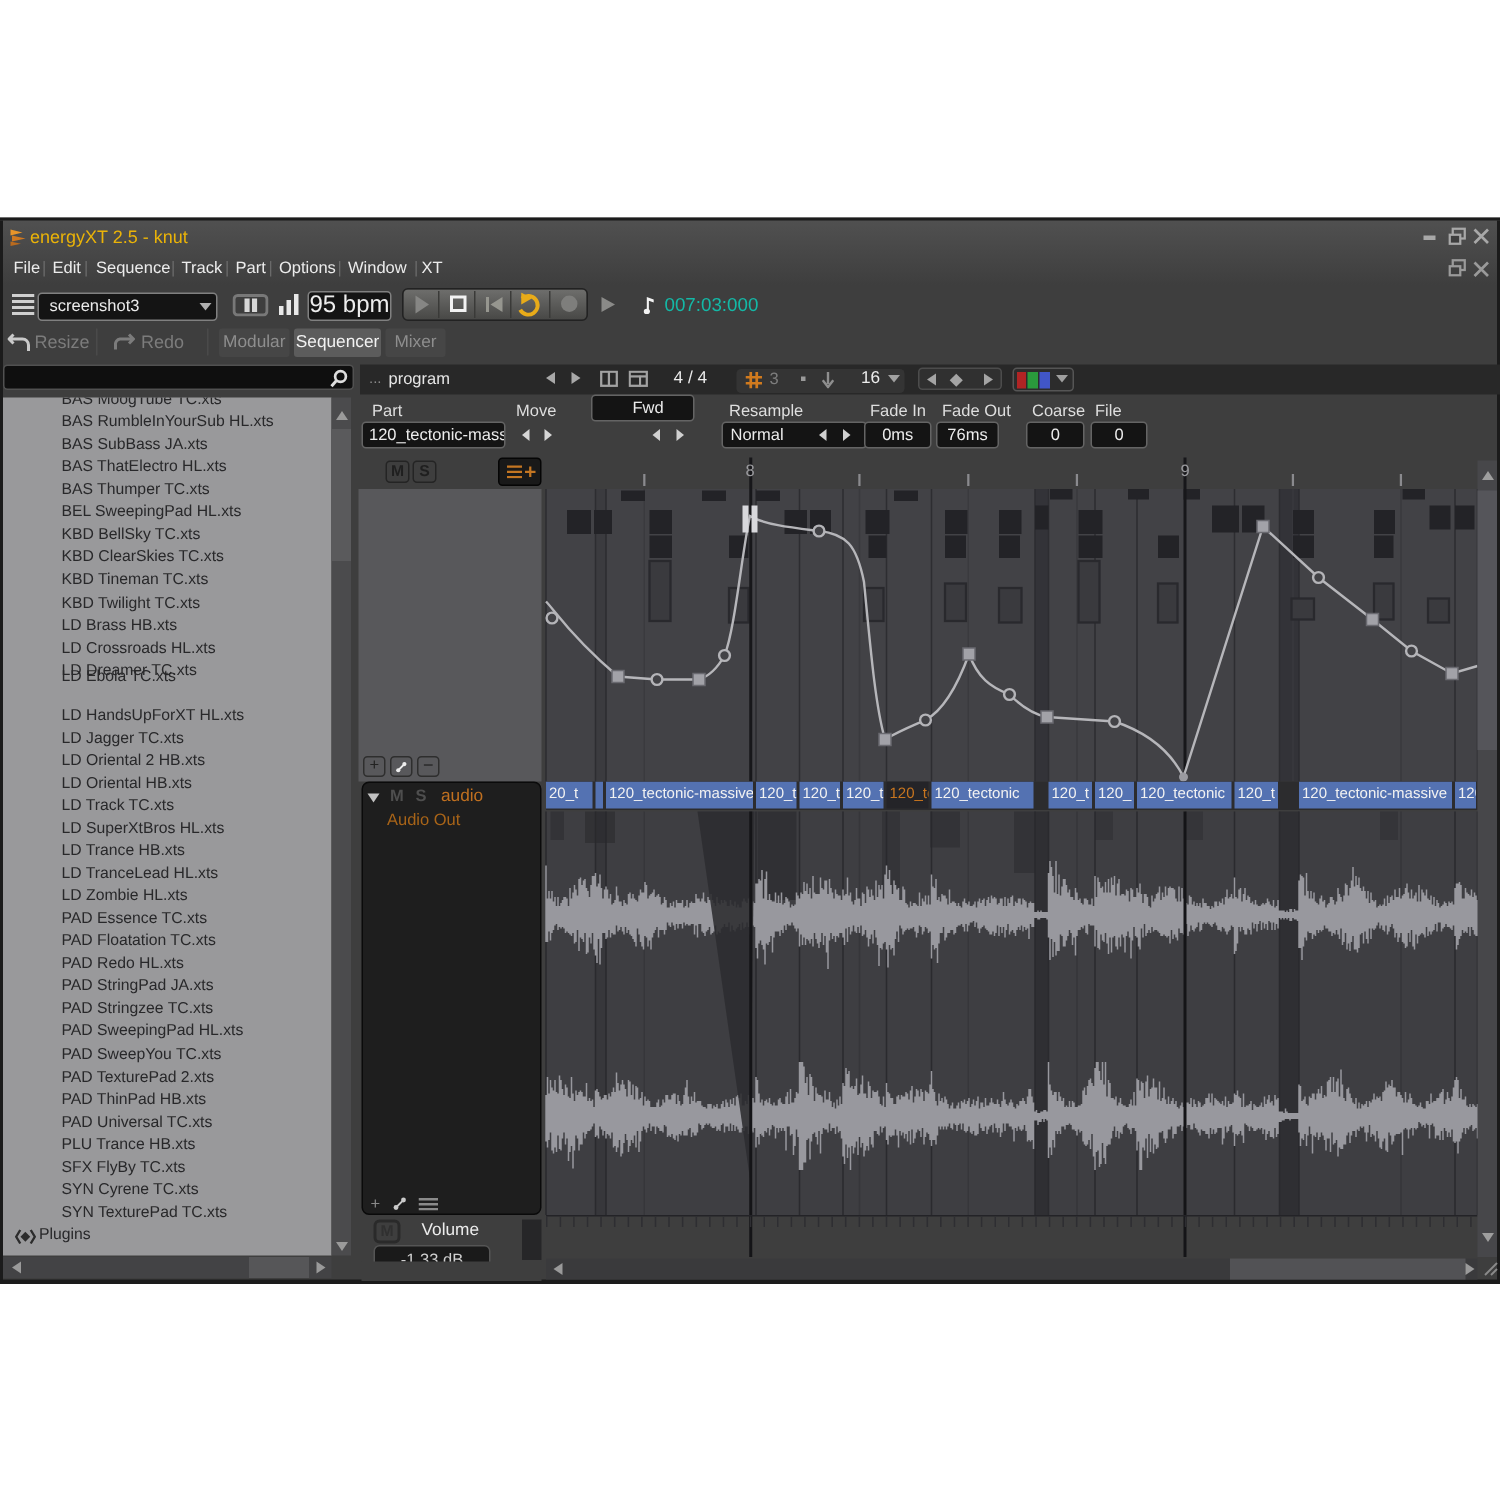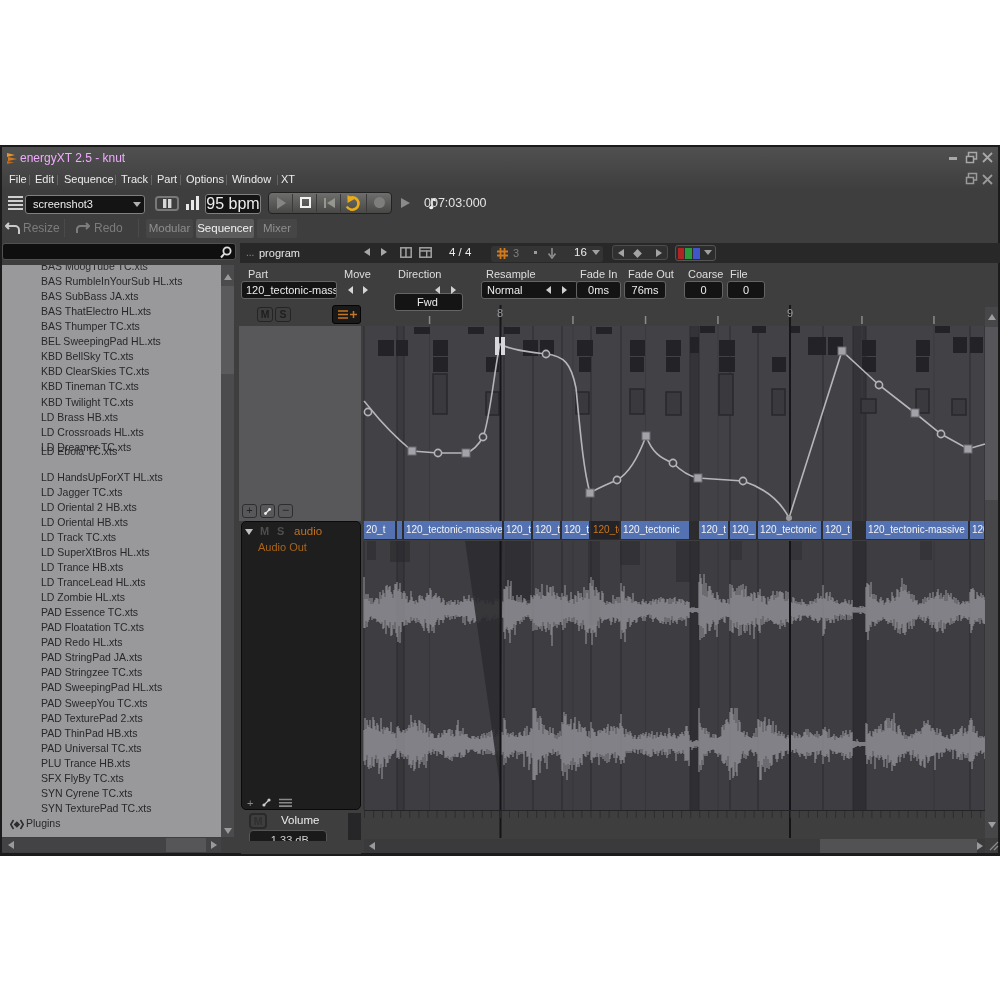--- a/index.html
+++ b/index.html
@@ -20,21 +20,21 @@
  <div class="abs" style="left:0;top:0;width:1000px;height:2px;background:#1b1b1b"></div>
     <div class="abs" style="left:0;top:2px;width:2px;height:709px;background:#1b1b1b"></div>
     <div class="abs" style="left:998px;top:2px;width:2px;height:709px;background:#1b1b1b"></div>
     <div class="abs" style="left:0;top:708px;width:1000px;height:3px;background:#1b1b1b"></div>
 
  <svg class="abs" style="left:6px;top:6px" width="13" height="15" viewBox="0 0 13 15">
    <path d="M1 2 L9 4 L1 6 Z" fill="#e8942a"></path>
    <path d="M2 6 L11 8 L2 10 Z" fill="#d07820"></path>
    <path d="M1 10 L8 11.5 L1 13 Z" fill="#b96a1e"></path>
  </svg>
- <div class="abs" style="left:20px;top:6px;font-size:12px;color:#f0abfc">energyXT 2.5 - knut</div>
+ <div class="abs" style="left:20px;top:6px;font-size:12px;color:#eab308">energyXT 2.5 - knut</div>
  <div class="abs" style="left:949px;top:12px;width:8px;height:3px;background:#a8a8a8"></div>
  <svg class="abs" style="left:965px;top:6px" width="13" height="13" viewBox="0 0 13 13">
    <rect x="3.5" y="1.5" width="8" height="6.5" fill="none" stroke="#a8a8a8" stroke-width="1.5"></rect>
    <rect x="1.5" y="5.5" width="7" height="6" fill="#3e3e3e" stroke="#a8a8a8" stroke-width="1.5"></rect>
  </svg>
  <svg class="abs" style="left:981px;top:6px" width="13" height="13" viewBox="0 0 13 13">
    <path d="M2 2 L11 11 M11 2 L2 11" stroke="#a8a8a8" stroke-width="1.8"></path>
  </svg>
 
  <svg class="abs" style="left:965px;top:27px" width="13" height="13" viewBox="0 0 13 13">
@@ -94,21 +94,21 @@
   <path d="M4 4 A6.2 6.2 0 1 1 2.8 11.5" fill="none" stroke="#e8ab19" stroke-width="2.6"></path>
   <path d="M3.5 0 L3.5 8 L10.5 4 Z" fill="#e8ab19"></path>
  </svg>
 
  <div class="abs" style="left:374px;top:52px;width:11px;height:11px;border-radius:50%;background:#7e7e7c"></div>
  <div class="tri" style="left:401px;top:53px;border-top:5.5px solid transparent;border-bottom:5.5px solid transparent;border-left:9px solid #8a8a88"></div>
  <svg class="abs" style="left:429px;top:52px" width="8" height="13" viewBox="0 0 8 13">
       <path d="M2.2 10.2 V1 L6.8 2.6 V4.6 L3.6 3.5 V10.2" fill="#f2f2f2"></path>
       <ellipse cx="2.2" cy="10.6" rx="2.1" ry="1.7" fill="#f2f2f2"></ellipse>
     </svg>
- <div class="abs" style="left:424px;top:51px;font-size:12.5px;color:#e5e5e5">007:03:000</div>
+ <div class="abs" style="left:443px;top:51px;font-size:12.5px;color:#14b8a6">007:03:000</div>
 
  <svg class="abs" style="left:5px;top:77px" width="15" height="13" viewBox="0 0 15 13">
   <path d="M4 1 L1 4 L4 7 M1 4 L10 4 A4 4 0 0 1 14 8 L14 12" fill="none" stroke="#cacaca" stroke-width="2"></path>
  </svg>
  <div class="abs" style="left:23px;top:76px;font-size:12px;color:#7c7c7c">Resize</div>
  <div class="abs" style="left:64px;top:74px;width:1px;height:18px;background:#4a4a4a"></div>
  <svg class="abs" style="left:76px;top:77px" width="14" height="12" viewBox="0 0 14 12">
   <path d="M10 1 L13 4 L10 7 M13 4 L4 4 A3.5 3.5 0 0 0 1 8 L1 11" fill="none" stroke="#7c7c7c" stroke-width="2"></path>
  </svg>
  <div class="abs" style="left:94px;top:76px;font-size:12px;color:#7c7c7c">Redo</div>
@@ -159,21 +159,21 @@
  <div class="abs" style="left:685px;top:103px;width:7px;height:11px;background:#2a9a3c"></div>
  <div class="abs" style="left:693px;top:103px;width:7px;height:11px;background:#4156c8"></div>
  <div class="tri" style="left:704px;top:105px;border-left:4.5px solid transparent;border-right:4.5px solid transparent;border-top:5.5px solid #a0a0a0"></div>
 
  <div class="lbl" style="left:248px;top:123px">Part</div>
  <div class="fld" style="left:241px;top:136px;width:96px;height:18px;text-align:center;padding-left:4px">120_tectonic-mass</div>
  <div class="lbl" style="left:344px;top:123px">Move</div>
  <div class="tri" style="left:348px;top:141px;border-top:4px solid transparent;border-bottom:4px solid transparent;border-right:5.5px solid #d6d6d6"></div>
  <div class="tri" style="left:363px;top:141px;border-top:4px solid transparent;border-bottom:4px solid transparent;border-left:5.5px solid #d6d6d6"></div>
  <div class="lbl" style="left:398px;top:123px">Direction</div>
- <div class="fld" style="left:394px;top:148px;width:69px;height:18px;text-align:left;padding-left:22px">Fwd</div>
+ <div class="fld" style="left:394px;top:118px;width:69px;height:18px;text-align:center;padding-left:7px">Fwd</div>
  <div class="tri" style="left:435px;top:141px;border-top:4px solid transparent;border-bottom:4px solid transparent;border-right:5.5px solid #d0d0d0"></div>
  <div class="tri" style="left:451px;top:141px;border-top:4px solid transparent;border-bottom:4px solid transparent;border-left:5.5px solid #d0d0d0"></div>
  <div class="lbl" style="left:486px;top:123px">Resample</div>
  <div class="fld" style="left:481px;top:136px;width:97px;height:18px;text-align:left;padding-left:5px">Normal</div>
  <div class="tri" style="left:546px;top:141px;border-top:4px solid transparent;border-bottom:4px solid transparent;border-right:5.5px solid #d0d0d0"></div>
  <div class="tri" style="left:562px;top:141px;border-top:4px solid transparent;border-bottom:4px solid transparent;border-left:5.5px solid #d0d0d0"></div>
  <div class="lbl" style="left:580px;top:123px">Fade In</div>
  <div class="fld" style="left:576px;top:136px;width:45px;height:18px">0ms</div>
  <div class="lbl" style="left:628px;top:123px">Fade Out</div>
  <div class="fld" style="left:624px;top:136px;width:42px;height:18px">76ms</div>

